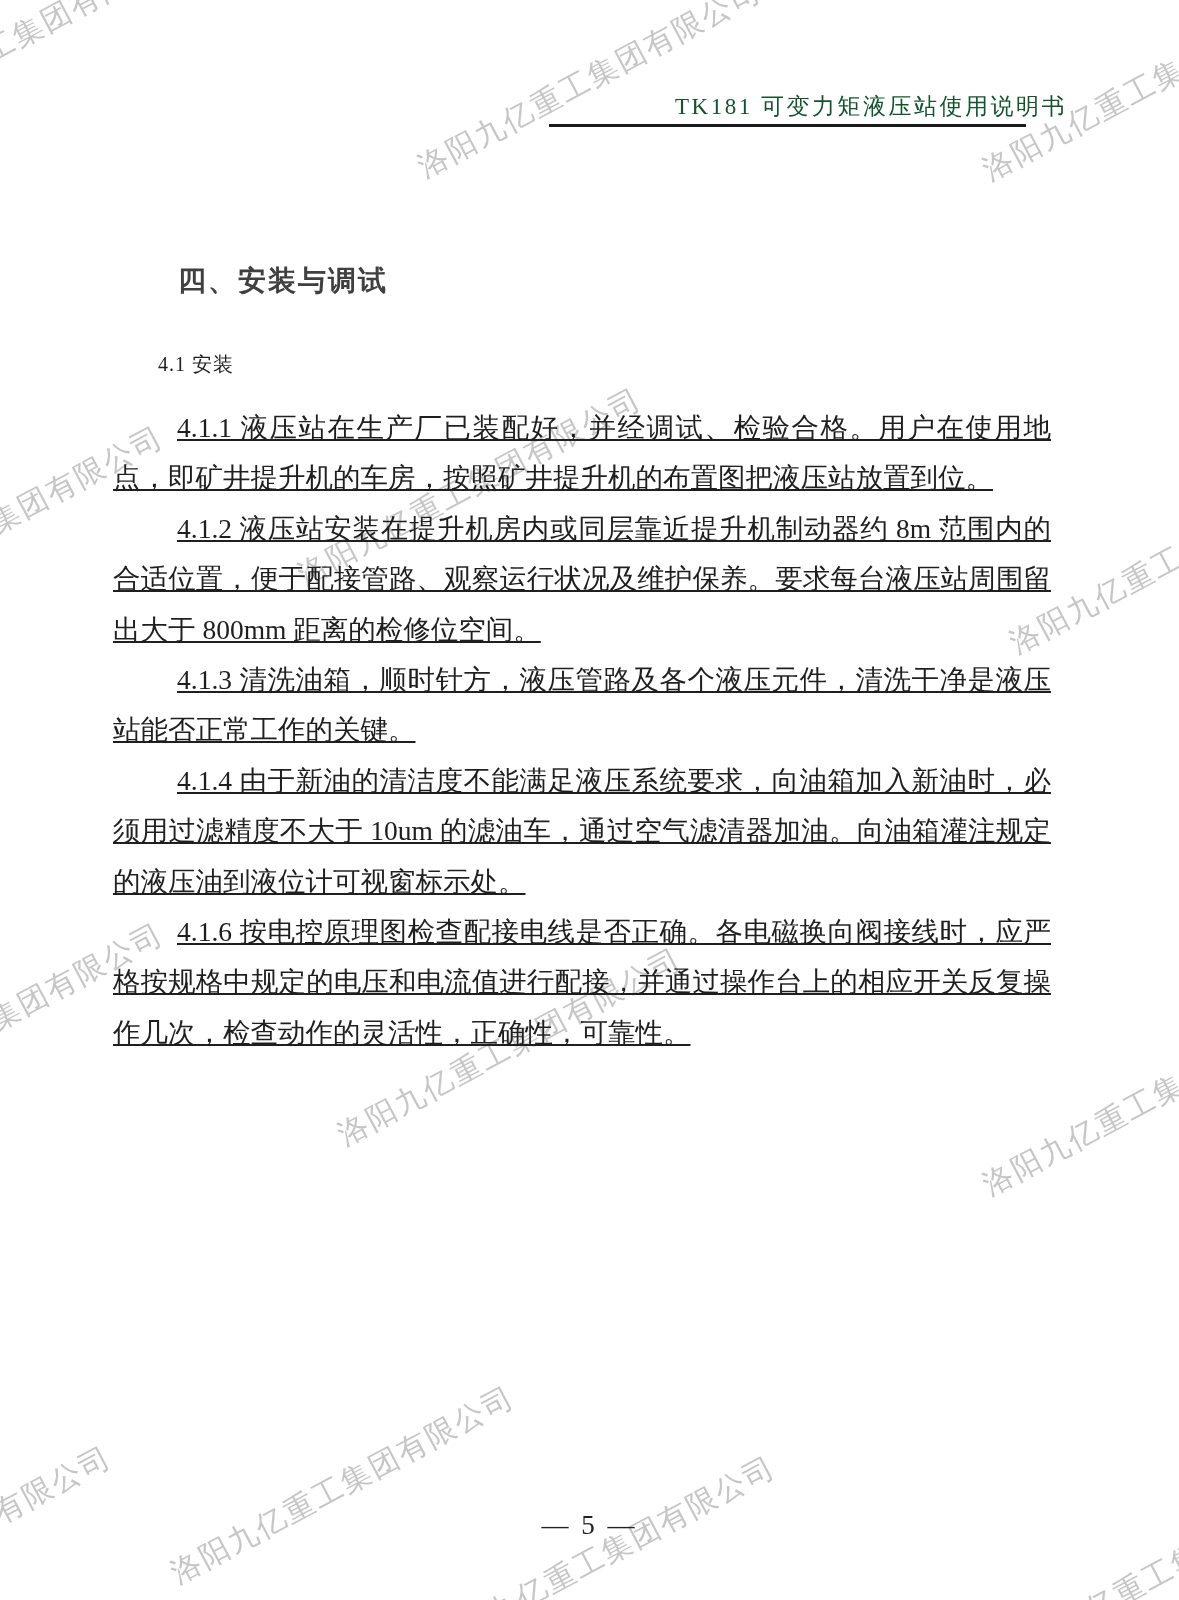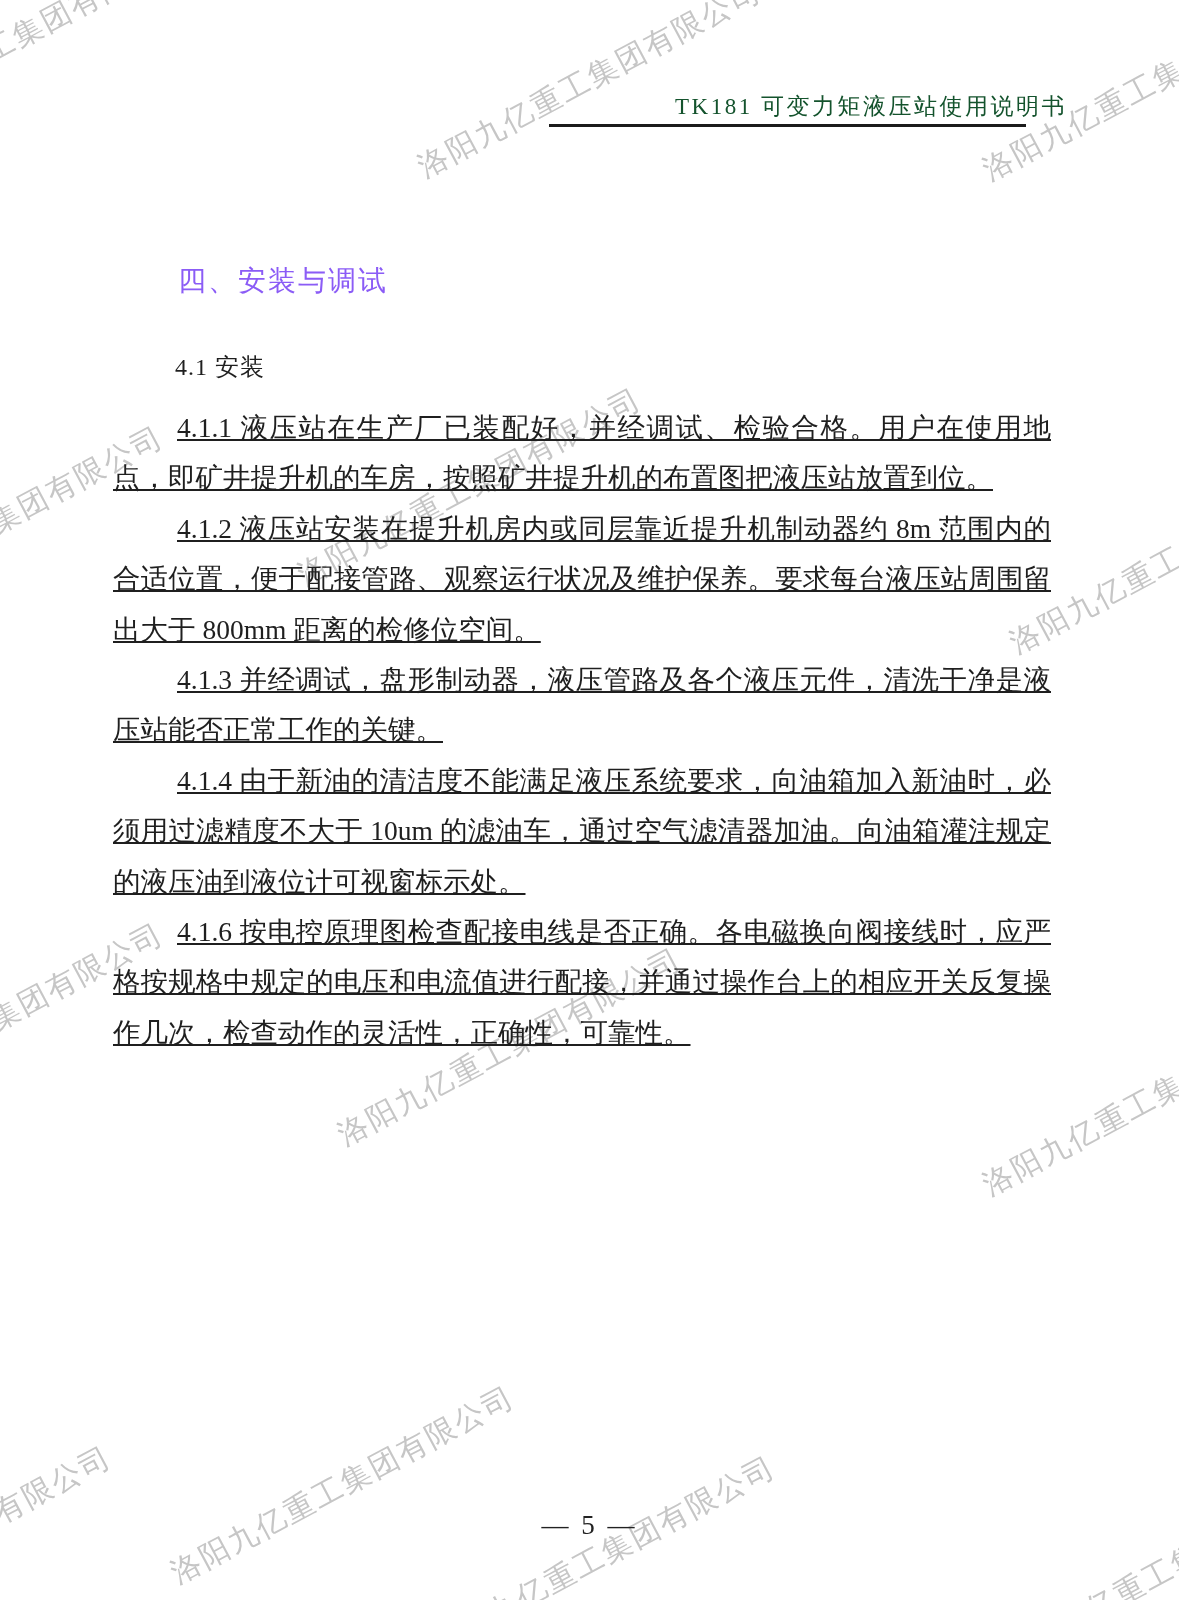--- a/index.html
+++ b/index.html
@@ -53,32 +53,32 @@
     height: 3px;
     background: #1b1b1b;
   }
   
   .section-heading {
     position: absolute;
     z-index: 2;
     left: 178px;
     top: 262px;
     font-family: "Liberation Sans", "DejaVu Sans", sans-serif;
-    font-weight: normal;
+    font-weight: bold;
     font-size: 28px;
     letter-spacing: 2px;
-    color: #8b5cf6;
+    color: #404040;
     white-space: nowrap;
   }
   .subsection-heading {
     position: absolute;
     z-index: 2;
-    left: 175px;
+    left: 158px;
     top: 351px;
-    font-size: 24px;
+    font-size: 20px;
     letter-spacing: 1px;
     color: #1f1f1f;
     white-space: nowrap;
   }
   
   .doc-body {
     position: absolute;
     z-index: 1;
     left: 113px;
     top: 403px;
@@ -128,20 +128,20 @@
 
   <div class="header-title">TK181 可变力矩液压站使用说明书</div>
   <div class="header-rule"></div>
 
   <div class="section-heading">四、安装与调试</div>
   <div class="subsection-heading">4.1 安装</div>
 
   <div class="doc-body">
     <p>4.1.1 液压站在生产厂已装配好，并经调试、检验合格。用户在使用地点，即矿井提升机的车房，按照矿井提升机的布置图把液压站放置到位。</p>
     <p>4.1.2 液压站安装在提升机房内或同层靠近提升机制动器约 8m 范围内的合适位置，便于配接管路、观察运行状况及维护保养。要求每台液压站周围留出大于 800mm 距离的检修位空间。</p>
-    <p>4.1.3 并经调试，盘形制动器，液压管路及各个液压元件，清洗干净是液压站能否正常工作的关键。</p>
+    <p>4.1.3 清洗油箱，顺时针方，液压管路及各个液压元件，清洗干净是液压站能否正常工作的关键。</p>
     <p>4.1.4 由于新油的清洁度不能满足液压系统要求，向油箱加入新油时，必须用过滤精度不大于 10um 的滤油车，通过空气滤清器加油。向油箱灌注规定的液压油到液位计可视窗标示处。</p>
     <p>4.1.6 按电控原理图检查配接电线是否正确。各电磁换向阀接线时，应严格按规格中规定的电压和电流值进行配接，并通过操作台上的相应开关反复操作几次，检查动作的灵活性，正确性，可靠性。</p>
   </div>
 
   <div class="page-number">— 5 —</div>
 
 </div>
 
 </body></html>

